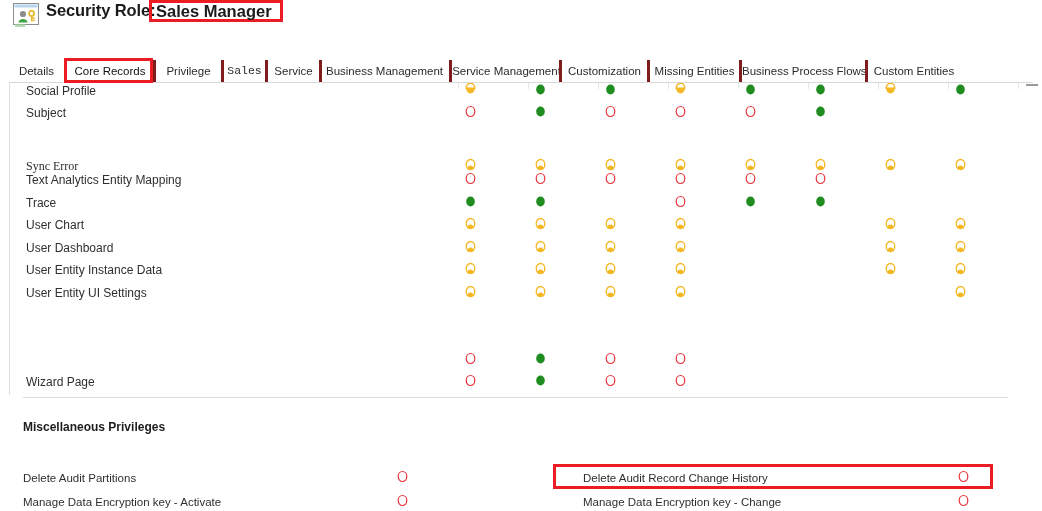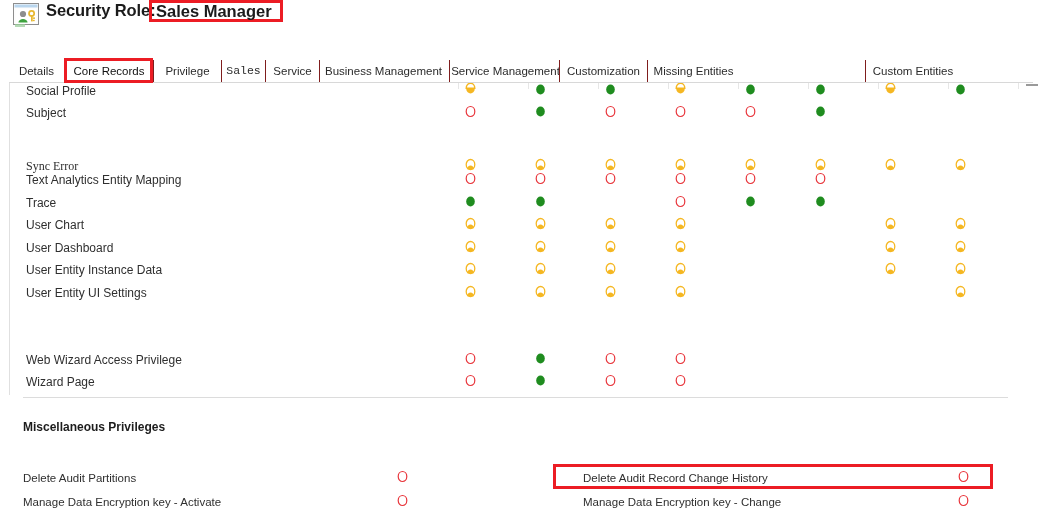--- a/index.html
+++ b/index.html
@@ -64,21 +64,21 @@
   }
   .tab {
     position: absolute;
     top: 0;
     height: 22px;
     line-height: 22px;
     font-size: 11.5px;
     color: #2b2b2b;
     text-align: center;
     white-space: nowrap;
-    border-left: 1px solid #7f1d1d;
+    border-left: 3px solid #7f1d1d;
     box-sizing: border-box;
     background: #ffffff;
   }
   .tab:first-child { border-left: none; }
   .tab.selected { color: #111111; }
 
   #core-records-highlight {
     position: absolute;
     left: 64px; top: 58px;
     width: 89px; height: 25px;
@@ -207,20 +207,21 @@
 <div id="tabstrip">
     <div class="tab" style="left: 0px; width: 55px;">Details</div>
     <div class="tab selected" style="left: 55px; width: 89px;">Core Records</div>
     <div class="tab" style="left: 144px; width: 68px;">Privilege</div>
     <div class="tab" style="left: 212px; width: 44px; font-family: Liberation Mono, monospace;">Sales</div>
     <div class="tab" style="left: 256px; width: 54px;">Service</div>
     <div class="tab" style="left: 310px; width: 128px;">Business Management</div>
     <div class="tab" style="left: 440px; width: 112px;">Service Management</div>
     <div class="tab" style="left: 550px; width: 88px;">Customization</div>
     <div class="tab" style="left: 638px; width: 92px;">Missing Entities</div>
+    <div class="tab" style="left: 730px; width: 126px;">Business Process Flows</div>
     <div class="tab" style="left: 856px; width: 95px;">Custom Entities</div>
   </div>
 <div id="core-records-highlight"></div>
 
 <div id="grid-area">
     <div class="colsep" style="left: 448px;"></div>
     <div class="colsep" style="left: 518px;"></div>
     <div class="colsep" style="left: 588px;"></div>
     <div class="colsep" style="left: 658px;"></div>
     <div class="colsep" style="left: 728px;"></div>
@@ -563,21 +564,20 @@
         </svg>
       </span>
       <span class="priv" style="left: 944px;">
         <svg viewBox="0 0 13 13">
           <ellipse cx="6.5" cy="6.5" rx="4.3" ry="5" fill="none" stroke="#f5b722" stroke-width="1.3"></ellipse>
           <path d="M3.0 11.2 C3.3 6.4 9.7 6.4 10.0 11.2 Z" fill="#f5b722"></path>
         </svg>
       </span>
     </div>
     <div class="grid-row" style="top: 270.02px;">
-      <span class="row-label">Web Wizard Access Privilege</span>
       <span class="priv" style="left: 454px;">
         <svg viewBox="0 0 13 13">
           <ellipse cx="6.5" cy="6.5" rx="4.3" ry="5" fill="none" stroke="#e8343a" stroke-width="1.2"></ellipse>
         </svg>
       </span>
       <span class="priv" style="left: 524px;">
         <svg viewBox="0 0 13 13">
           <ellipse cx="6.5" cy="6.5" rx="4.3" ry="5" fill="#1f8c1f"></ellipse>
         </svg>
       </span>

